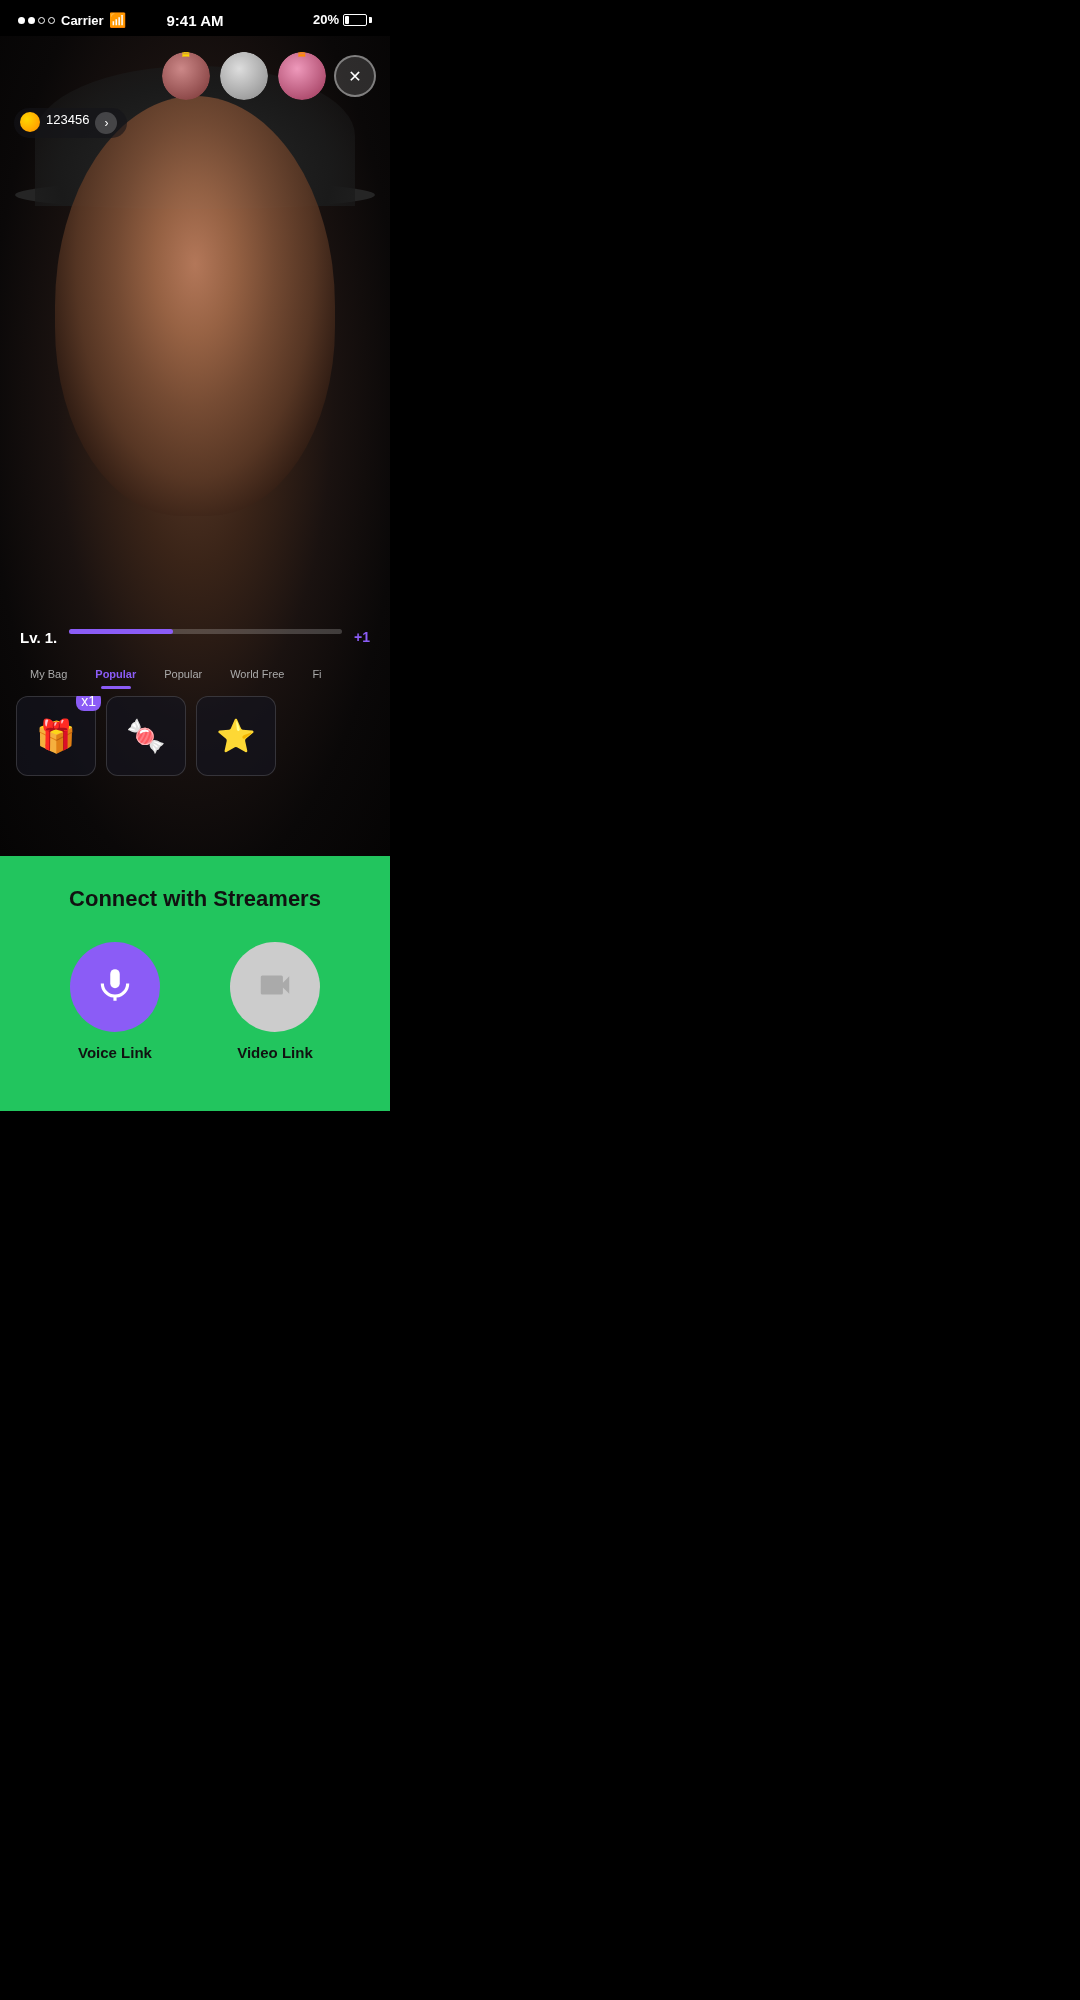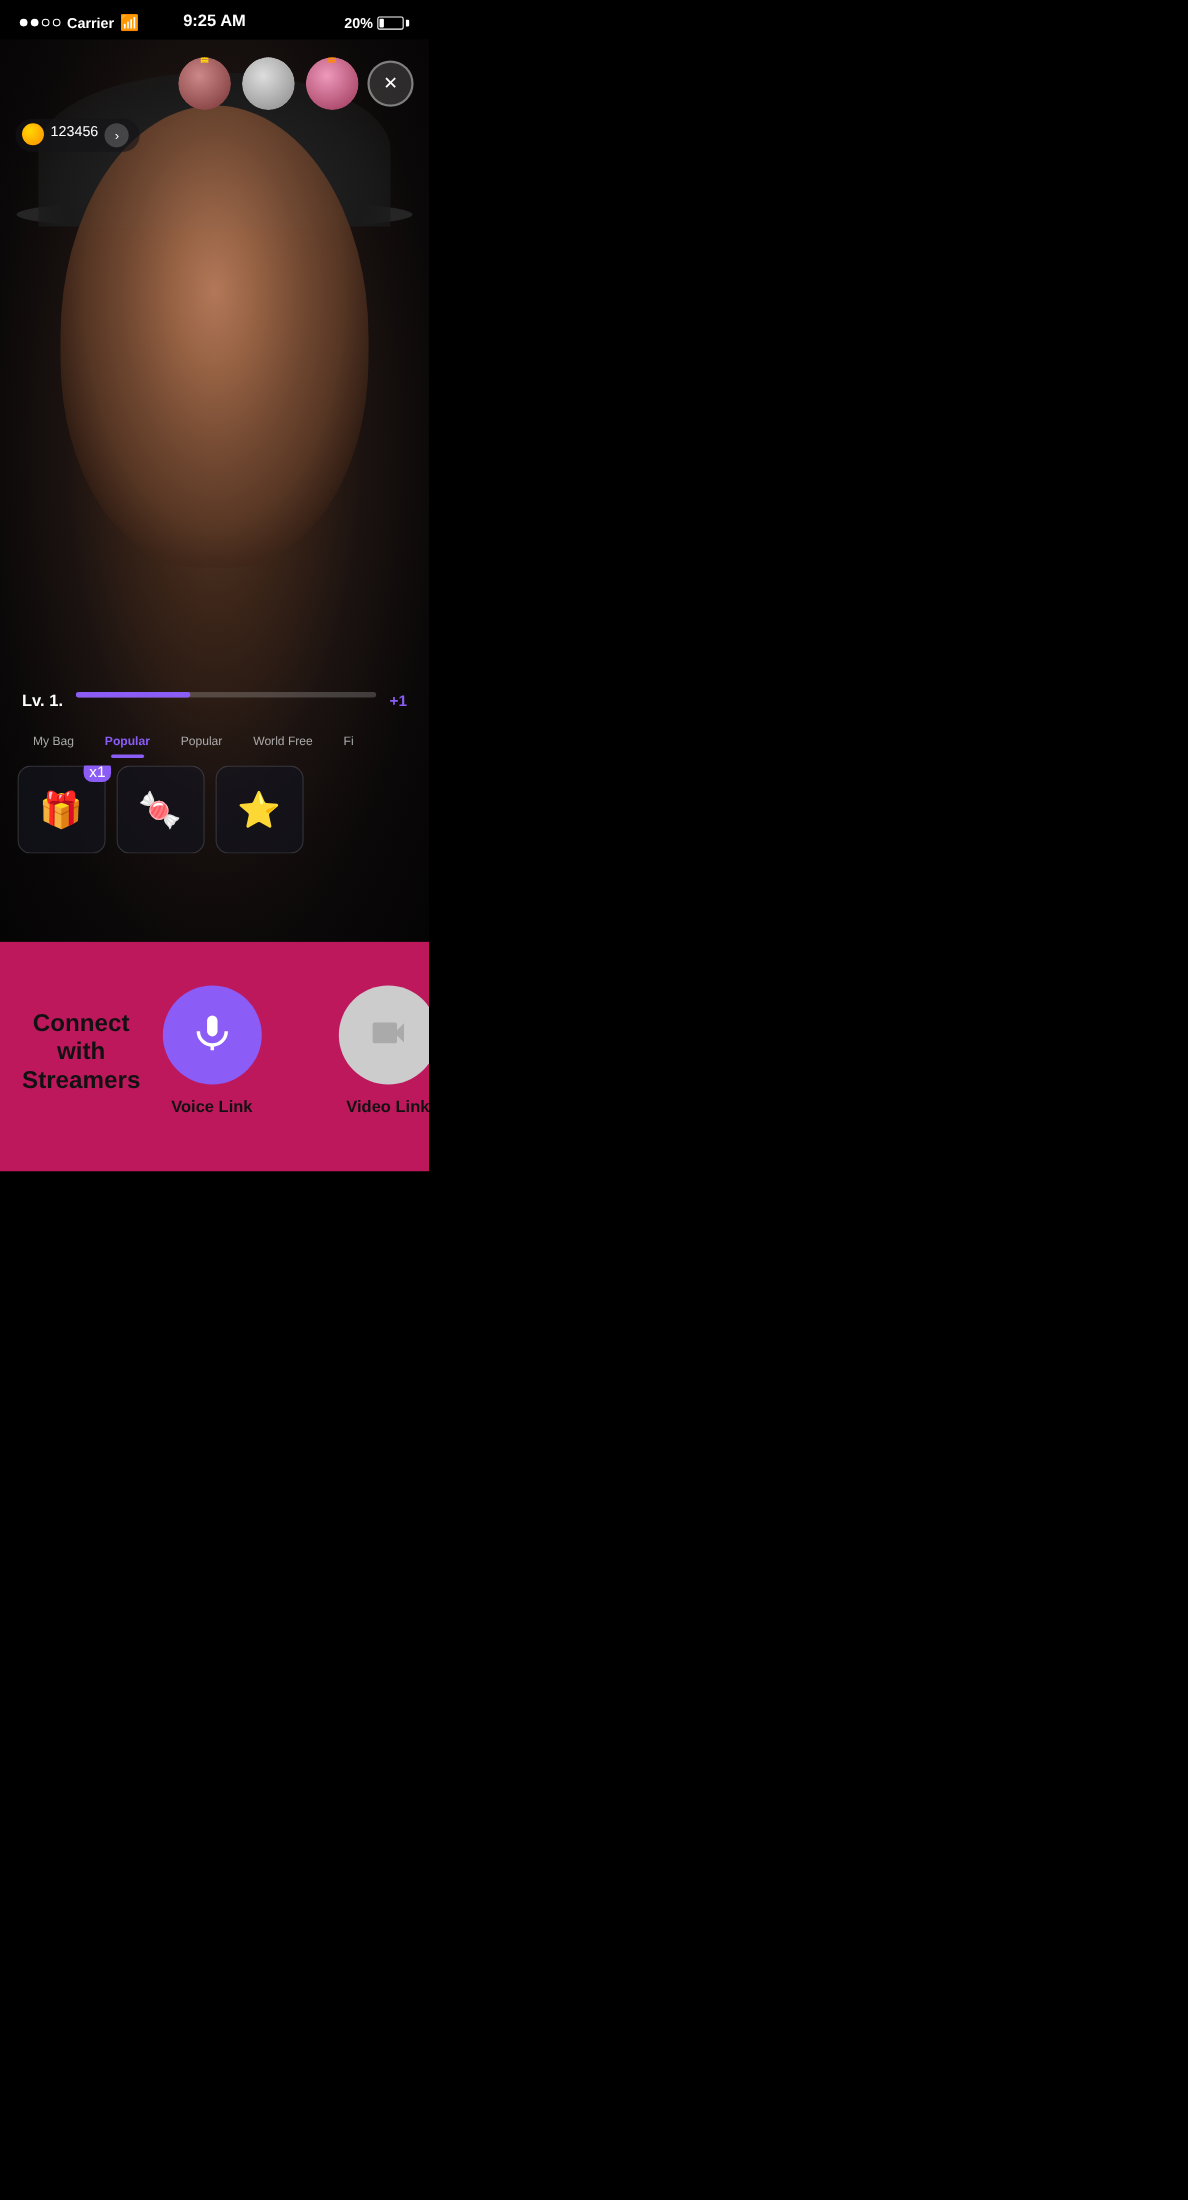--- a/index.html
+++ b/index.html
@@ -10,21 +10,21 @@
       min-height: 844px;
       font-family: -apple-system, BlinkMacSystemFont, 'Helvetica Neue', Arial, sans-serif;
       background: #000;
       overflow-x: hidden;
       position: relative;
     }
 
     
     .status-bar {
       display: flex;
-      align-items: flex-end;
+      align-items: flex-start;
       justify-content: space-between;
       padding: 12px 18px 8px;
       color: #fff;
       font-size: 13px;
       font-weight: 600;
       position: relative;
       z-index: 10;
     }
     .status-left {
       display: flex;
@@ -400,24 +400,24 @@
       right: -6px;
       background: #8b5cf6;
       color: #fff;
       font-size: 14px;
       padding: 2px 5px;
       border-radius: 8px;
     }
 
     
     .bottom-section {
-      background: #be185d;
+      background: #22c55e;
       padding: 30px 20px 40px;
       display: flex;
-      flex-direction: row;
+      flex-direction: column;
       align-items: center;
       gap: 20px;
     }
     .connect-title {
       font-size: 22px;
       font-weight: 700;
       color: #111;
       text-align: center;
     }
     .connect-buttons {
@@ -466,21 +466,21 @@
   <div class="status-left">
     <div class="signal-dots">
       <div class="dot"></div>
       <div class="dot"></div>
       <div class="dot empty"></div>
       <div class="dot empty"></div>
     </div>
     <span>Carrier</span>
     <span class="wifi-icon">📶</span>
   </div>
-  <div class="status-center">9:25 AM</div>
+  <div class="status-center">9:41 AM</div>
   <div class="status-right">
     <span>20%</span>
     <div class="battery-icon">
       <div class="battery-body">
         <div class="battery-fill"></div>
       </div>
       <div class="battery-tip"></div>
     </div>
   </div>
 </div>

